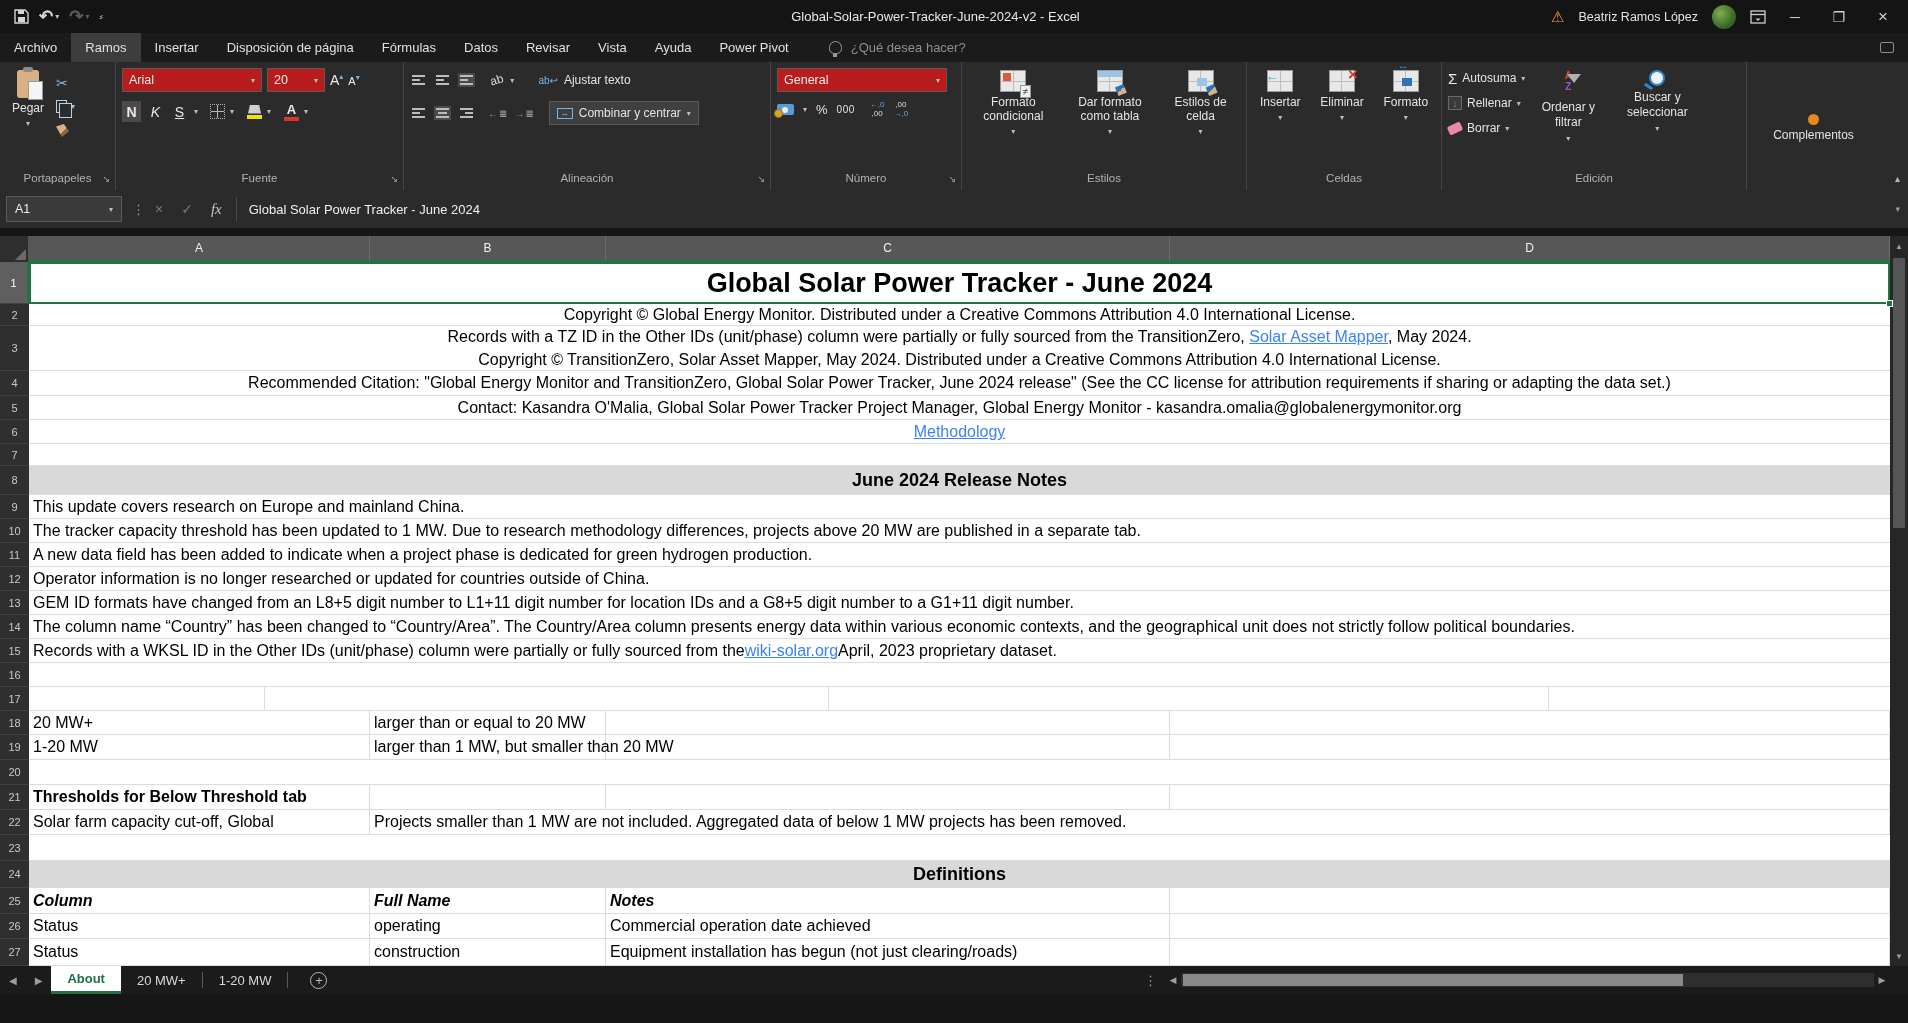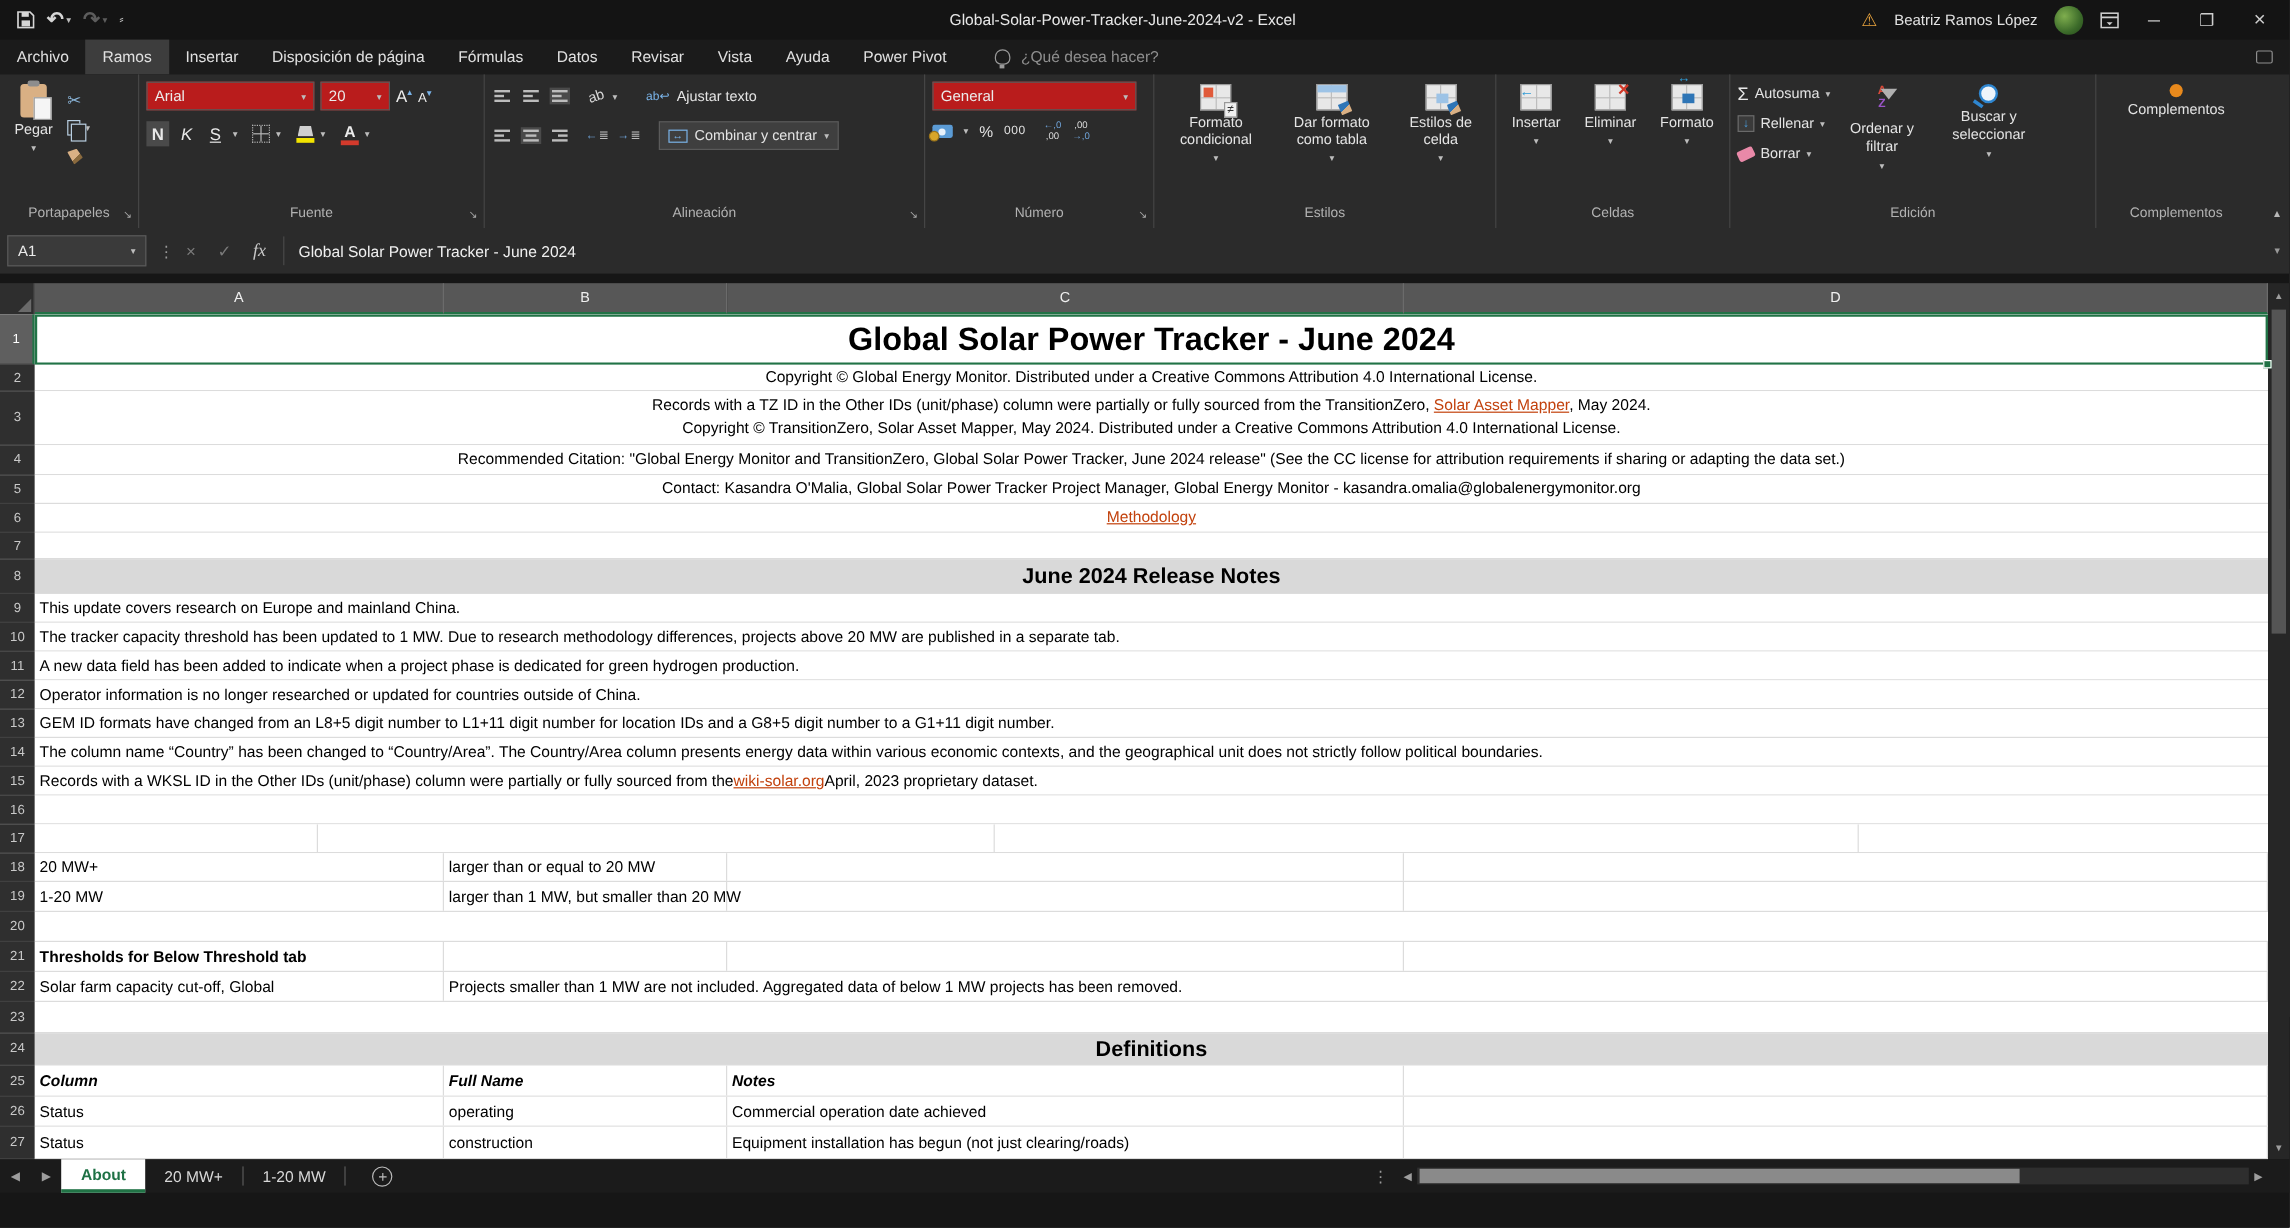--- a/index.html
+++ b/index.html
@@ -122,30 +122,30 @@
   
   .grid{position:absolute;left:0;top:236px;width:1908px;height:730px;background:#1d1d1d;}
   .colheaders{display:flex;height:26px;}
   .corner{width:29px;height:26px;background:#2e2e2e;border-right:1px solid #555;position:relative;}
   .corner:after{content:"";position:absolute;right:2px;bottom:2px;border-left:11px solid transparent;border-bottom:11px solid #6a6a6a;}
   .colh{height:26px;background:#575757;border-right:1px solid #6b6b6b;border-bottom:2px solid #217346;display:flex;align-items:center;justify-content:center;font-size:12px;color:#f0f0f0;}
   .rows{position:relative;width:1890px;background:#fff;}
   .grow{display:flex;}
   .rownum{width:29px;flex:none;background:#2f2f2f;color:#c9c9c9;font-size:11px;display:flex;align-items:center;justify-content:center;border-bottom:1px solid #404040;}
   .rownum.sel{background:#5f5f5f;color:#fff;border-right:2px solid #217346;}
-  .rcont{width:1861px;flex:none;position:relative;background:#fff;color:#000;border-bottom:1px solid #dcdcdc;font-size:13px;display:flex;align-items:center;}
+  .rcont{width:1861px;flex:none;position:relative;background:#fff;color:#000;border-bottom:1px solid #dcdcdc;font-size:16px;display:flex;align-items:center;}
   .r-title{justify-content:center;font-size:27px;font-weight:bold;box-shadow:inset 0 0 0 2px #217346;border-bottom:none;}
   .fillhandle{position:absolute;right:-3px;bottom:-3px;width:7px;height:7px;background:#217346;border:1px solid #fff;z-index:6;}
   .r-center{flex-direction:column;justify-content:center;line-height:1.45;}
   .r-center .cline{text-align:center;width:100%;}
   .r-left{padding-left:4px;white-space:nowrap;overflow:visible;}
   .r-band{background:#d9d9d9;justify-content:center;font-weight:bold;font-size:18px;}
   .cell{height:100%;display:flex;align-items:center;padding:0 4px;border-right:1px solid #dcdcdc;white-space:nowrap;overflow:visible;}
   .b{font-weight:bold;} .i{font-style:italic;}
-  .link{color:#c2410c;text-decoration:underline;}
+  .link{color:#3b82f6;text-decoration:underline;}
   .vscroll{position:absolute;right:0;top:0;width:18px;height:730px;background:#262626;display:flex;flex-direction:column;align-items:center;}
   .varrow{height:20px;display:flex;align-items:center;justify-content:center;color:#9d9d9d;font-size:8px;width:100%;}
   .vthumb{width:12px;height:270px;background:#555;margin-top:2px;}
   .vspacer{flex:1;}
   
   .tabbar{position:absolute;left:0;top:966px;width:1908px;height:28px;background:#1b1b1b;display:flex;align-items:center;}
   .tnav{color:#9d9d9d;font-size:10px;padding:0 9px;}
   .sheettab{height:28px;display:flex;align-items:center;padding:0 16px;font-size:13px;color:#d8d8d8;}
   .sheettab.active{background:#fff;color:#1e7145;font-weight:bold;border-bottom:3px solid #217346;}
   .tsep{width:1px;height:16px;background:#5a5a5a;}
@@ -456,21 +456,21 @@
             <span>Buscar y seleccionar</span>
               <span class="dd">▾</span>
           </div>
         </div>
       </div>
       <div class="glabel">
           <span>Edición</span>
         </div>
     </div>
 
-    <div class="rgroup" style="width:133px;border-right:none;">
+    <div class="rgroup" style="width:133px;border-right:none;margin-top:44px;">
       <div class="rcontent" style="justify-content:center;">
         <div class="bigbtn">
           <span class="addin-dot"></span>
           <span>Complementos</span>
         </div>
       </div>
       <div class="glabel">
           <span>Complementos</span>
         </div>
     </div>

